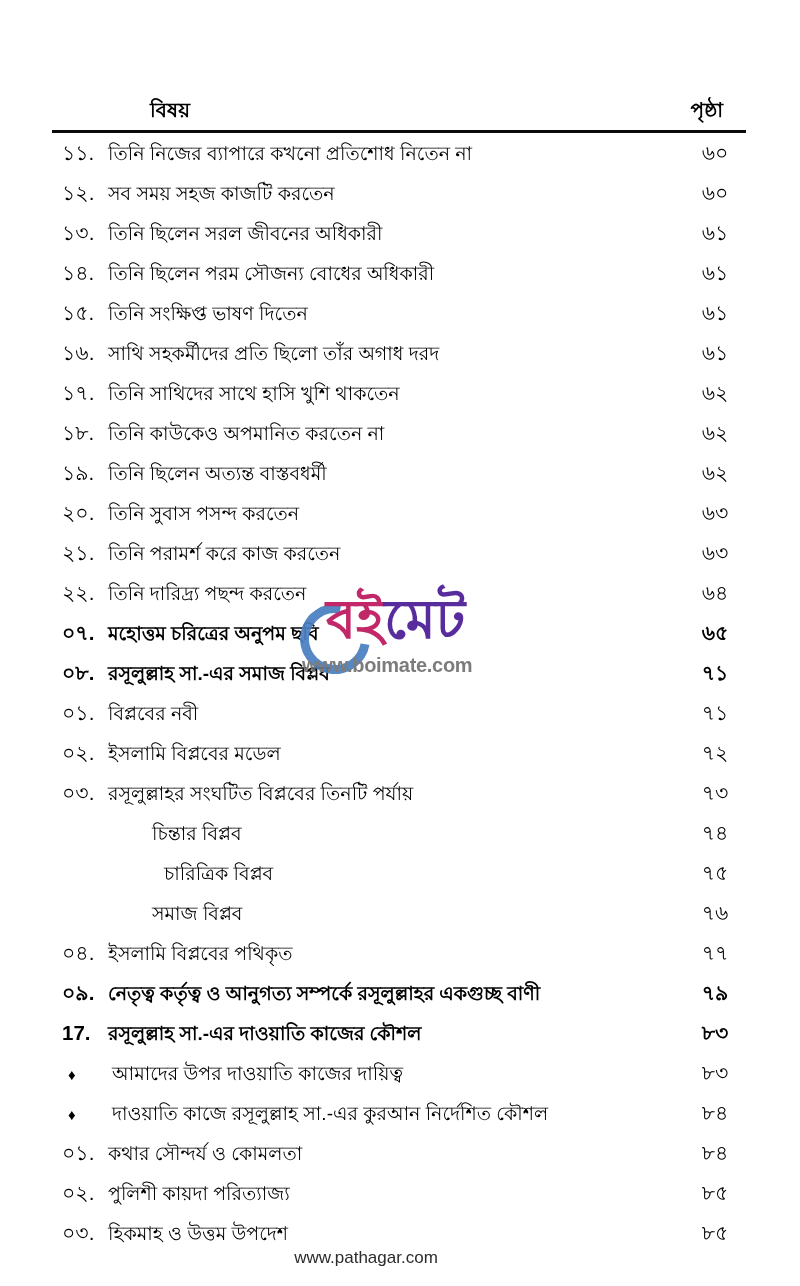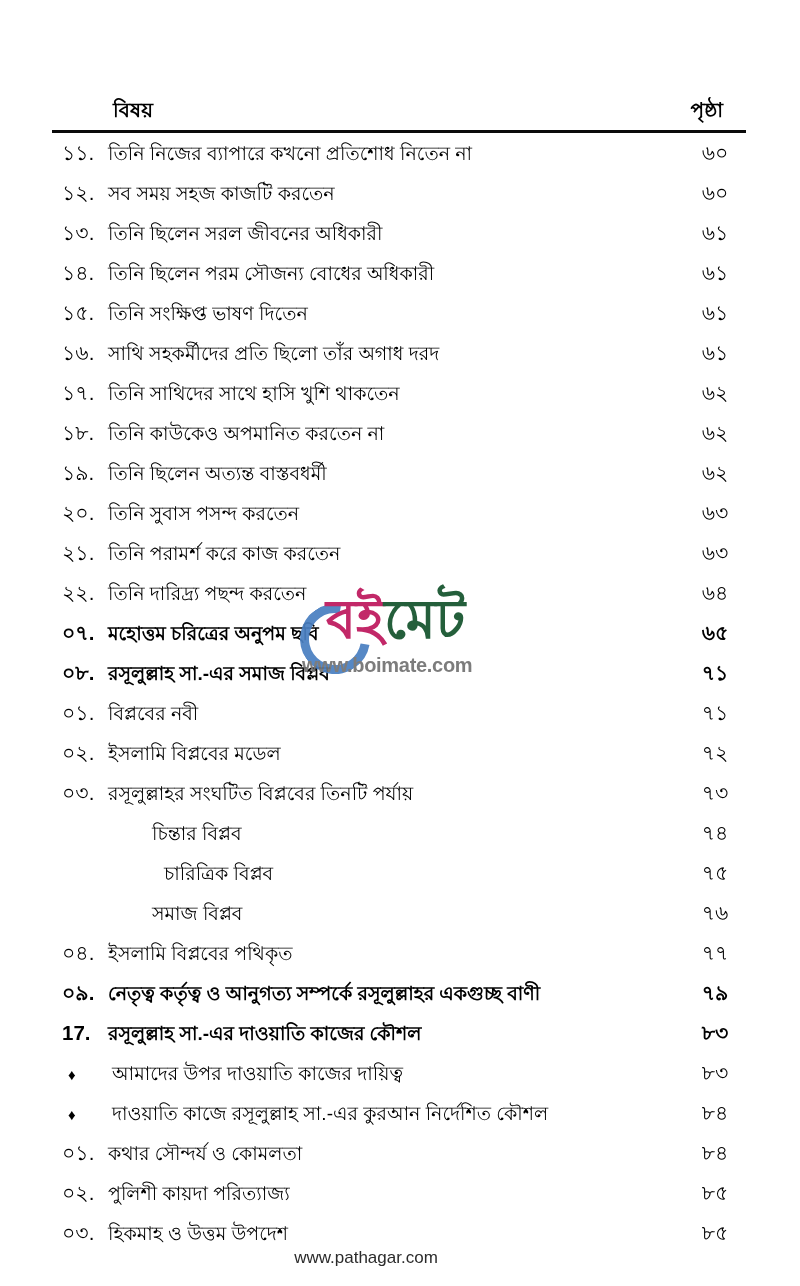--- a/index.html
+++ b/index.html
@@ -30,21 +30,21 @@
     left: 55px;
     top: 94px;
     width: 690px;
     display: flex;
     align-items: flex-end;
     height: 34px;
   }
   .hdr-subject {
     font-size: 20px;
     font-weight: 600;
-    margin-left: 58px;
+    margin-left: 95px;
     letter-spacing: 0.2px;
   }
   .hdr-page {
     margin-left: auto;
     font-size: 20px;
     font-weight: 600;
     margin-right: 22px;
   }
   .header-rule {
     position: absolute;
@@ -140,21 +140,21 @@
   .wm-word {
     position: absolute;
     left: 26px;
     top: 4px;
     font-size: 54px;
     font-weight: 700;
     line-height: 1;
     white-space: nowrap;
   }
   .wm-word .red { color: #be185d; }
-  .wm-word .blue { color: #14532d; }
+  .wm-word .blue { color: #4c1d95; }
   .wm-url {
     position: absolute;
     left: 2px;
     top: 66px;
     font-size: 20px;
     font-weight: 700;
     color: #737373;
     letter-spacing: -0.3px;
     white-space: nowrap;
   }

